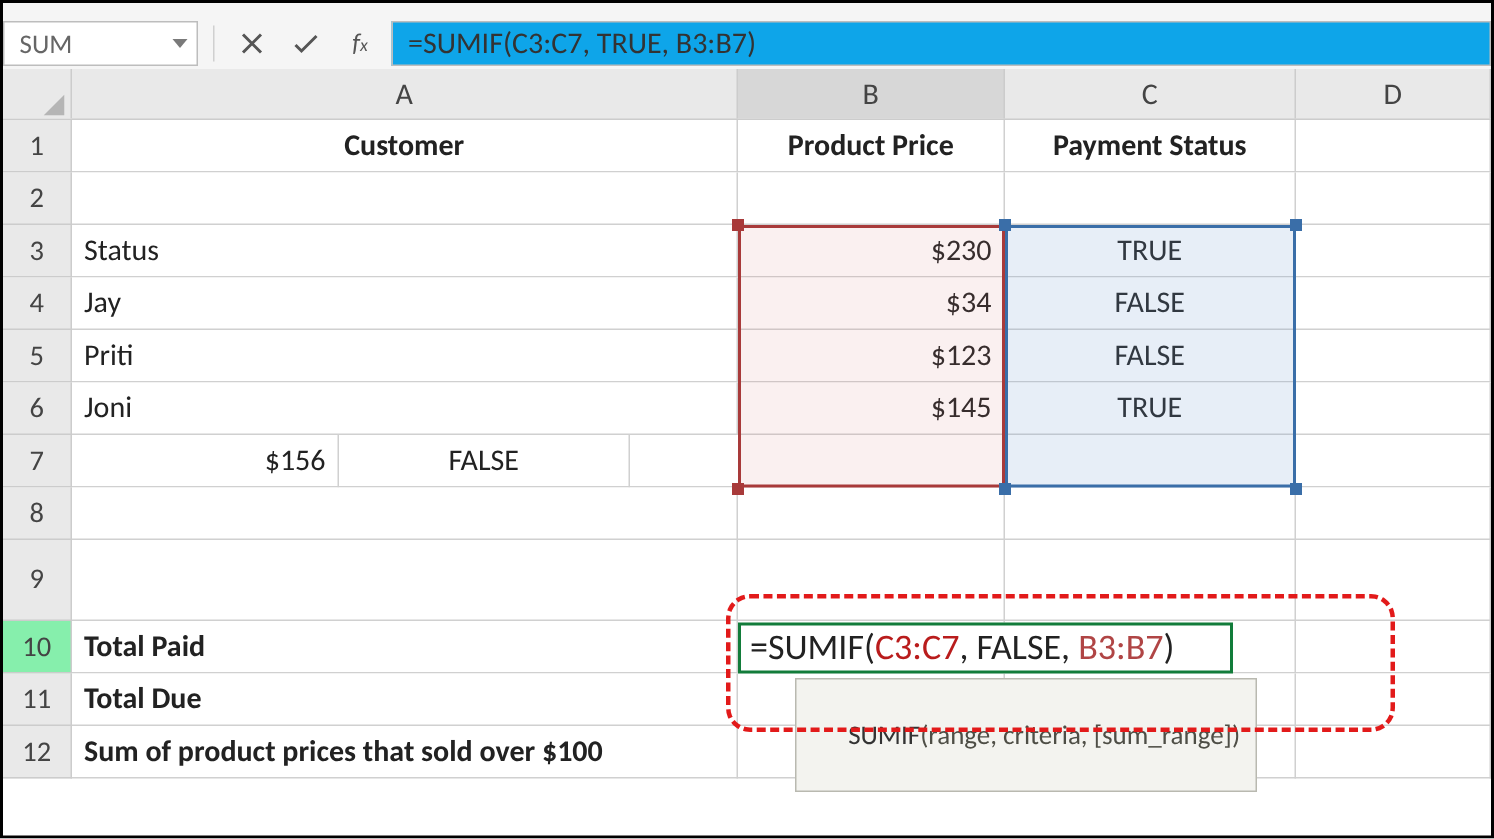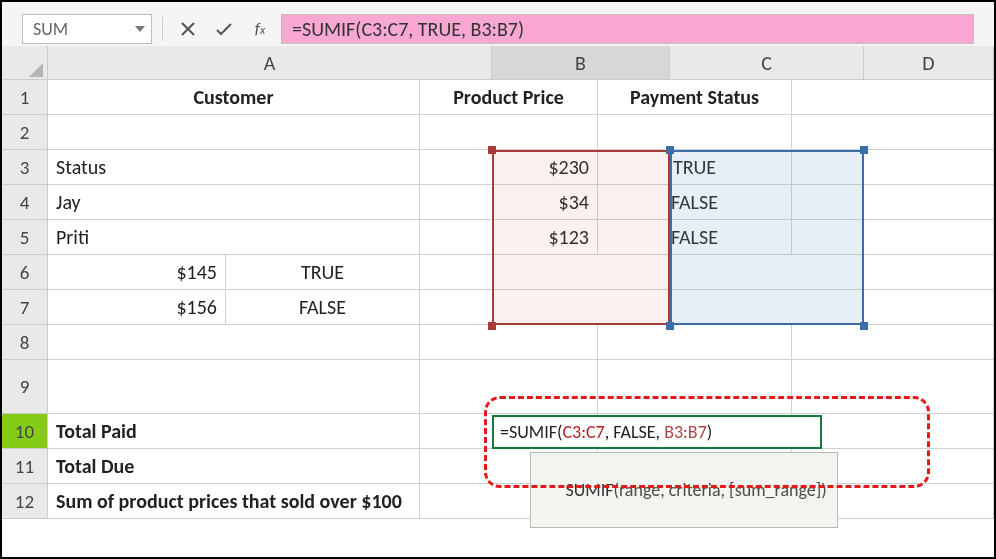--- a/index.html
+++ b/index.html
@@ -17,21 +17,21 @@
     background: #fff;
     overflow: hidden;
   }
   
   .topbar {
     display: flex;
     align-items: center;
     height: 54px;
     border-bottom: 1px solid #d0d0d0;
     background: #f5f5f5;
-    padding: 0 20px;
+    padding: 0 0;
     gap: 6px;
   }
   .namebox {
     width: 130px; height: 30px;
     background: #fff;
     border: 1px solid #bdbdbd;
     display: flex; align-items: center; justify-content: space-between;
     padding: 0 6px 0 10px;
     font-size: 18px;
     color: #666;
@@ -39,21 +39,21 @@
   .namebox .dd { width: 0; height: 0; border-left: 5px solid transparent; border-right: 5px solid transparent; border-top: 6px solid #7a7a7a; }
   .separator { width:1px; height:24px; background:#d0d0d0; margin:0 4px;}
   .iconbtn {
     width: 30px; height: 30px;
     display:flex; align-items:center; justify-content:center;
     color:#555; font-size:18px;
   }
   .iconbtn svg { stroke:#555; }
   .fxlabel { font-style: italic; font-size: 17px; color:#555; padding:0 4px;}
   .formulabar {
-    flex:1; height:30px; background:#f9a8d4;
+    flex:1; height:30px; background:#0ea5e9;
     border:1px solid #bdbdbd;
     display:flex; align-items:center;
     font-size:20px; padding:0 10px; color:#333;
   }
 
   
   .grid {
     position:absolute;
     left:0; right:0; top:44px; bottom:0;
   }
@@ -77,29 +77,29 @@
   .ch.active { background:#d7d7d7; }
 
   .rows { position:absolute; left:0; right:0; top:34px; bottom:0; }
   .row { display:flex; height:35px; }
   .rh {
     width:46px; background:#e9e9e9;
     border-right:1px solid #ccc; border-bottom:1px solid #ccc;
     display:flex; align-items:center; justify-content:center;
     color:#444; font-size:19px;
   }
-  .rh.active { background:#84cc16; }
+  .rh.active { background:#86efac; }
   .cell {
     border-right:1px solid #d0d0d0; border-bottom:1px solid #d0d0d0;
     display:flex; align-items:center;
     font-size:20px; padding:0 8px;
     background:#fff;
     position:relative;
   }
-  .ca { width:372px; }
+  .ca { width:444px; }
   .cb { width:178px; justify-content:flex-end;}
   .cc { width:194px; justify-content:center;}
   .cd { flex:1; }
   .hdr { font-weight:700; justify-content:center;}
   .hdr.ca { justify-content:center;}
   .bold { font-weight:700;}
 
   
   .rangebox {
     position:absolute; pointer-events:none;
@@ -114,21 +114,21 @@
   
   .dashbox {
     position:absolute; pointer-events:none;
     border:3px dashed #e21a1a; border-radius:16px;
   }
 
   
   .editcell {
     position:absolute; background:#fff;
     border:2px solid #127c3a;
-    font-size:18px; display:flex; align-items:center;
+    font-size:24px; display:flex; align-items:flex-start;
     padding:0 6px; height:34px;
   }
   .editcell .seg { white-space:pre;}
   .blue { color:#b91c1c;}
   .maroon{ color:#b04545;}
   .tooltip {
     position:absolute; background:#f3f3ef;
     border:1px solid #b9b9b0; font-size:18px; color:#4e4e46;
     padding:4px 10px; white-space:pre;
   }
@@ -209,20 +209,21 @@
       </div>
       <div class="row">
         <div class="rh">5</div>
         <div class="cell ca">Priti</div>
         <div class="cell cb">$123</div>
         <div class="cell cc">FALSE</div>
         <div class="cell cd"></div>
       </div>
       <div class="row">
         <div class="rh">6</div>
+        <div class="cell ca">Joni</div>
         <div class="cell cb">$145</div>
         <div class="cell cc">TRUE</div>
         <div class="cell cd"></div>
       </div>
       <div class="row">
         <div class="rh">7</div>
         <div class="cell cb">$156</div>
         <div class="cell cc">FALSE</div>
         <div class="cell cd"></div>
       </div>

